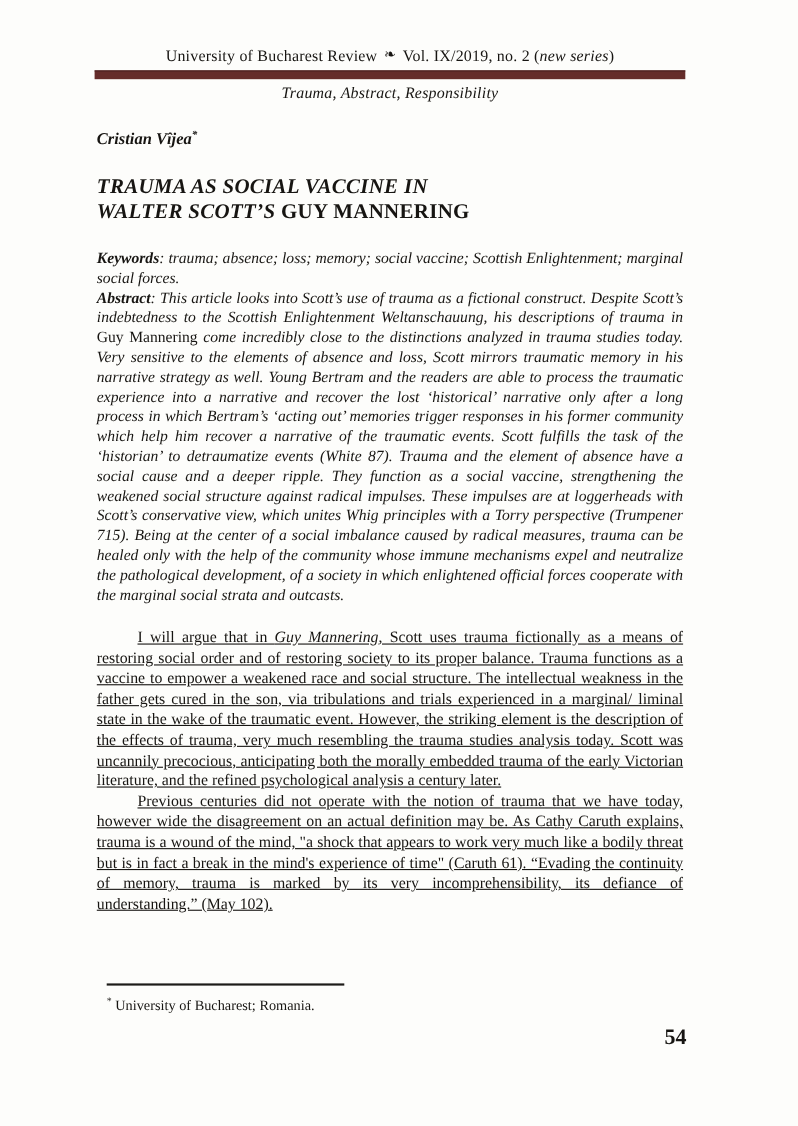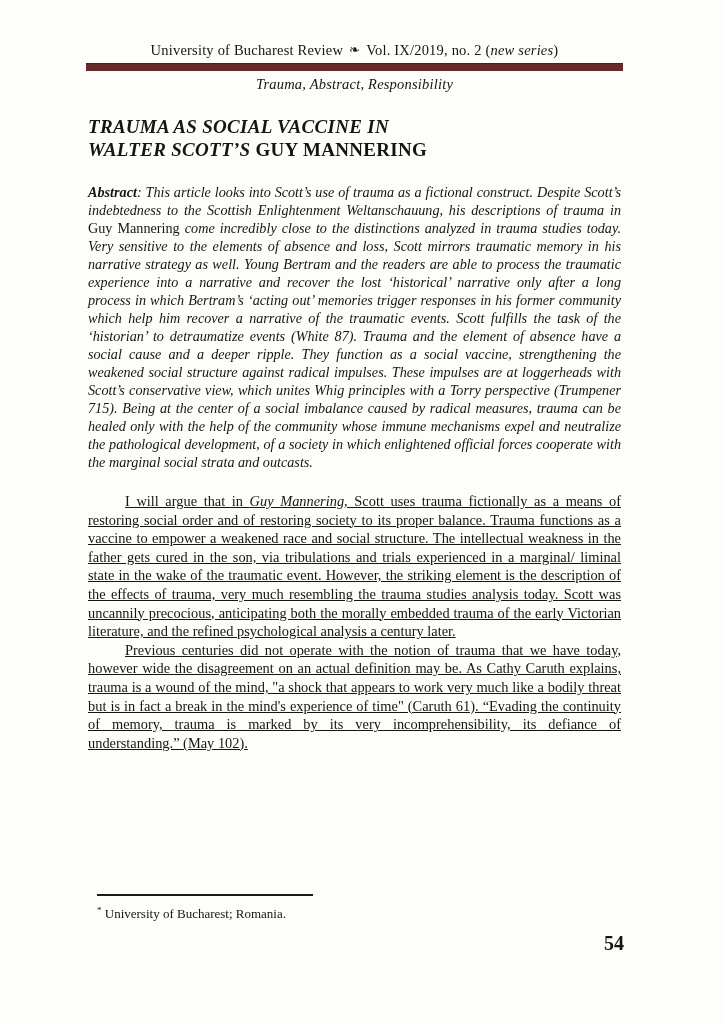--- a/index.html
+++ b/index.html
@@ -71,27 +71,31 @@
   <div class="content">
 
     <div class="running-head">
       <span>University of Bucharest Review</span><span class="orn">❧</span><span>Vol. IX/2019, no. 2 (</span><span class="vol-italic">new series</span><span>)</span>
     </div>
 
     <div class="rule-bar"></div>
 
     <div class="theme-line">Trauma, Abstract, Responsibility</div>
 
+    <div class="author-line">
+      <span>Cristian Vîjea</span><sup>*</sup>
+    </div>
 
     <h1 class="article-title">
       <span class="t-italic">TRAUMA AS SOCIAL VACCINE IN</span><br>
       <span class="t-italic">WALTER SCOTT’S</span><span> GUY MANNERING</span>
     </h1>
 
     <div class="kw-abs">
+      <p><span class="lbl">Keywords</span><span class="ital">: trauma; absence; loss; memory; social vaccine; Scottish Enlightenment; marginal social forces.</span></p>
       <p><span class="lbl">Abstract</span><span class="ital">: This article looks into Scott’s use of trauma as a fictional construct. Despite Scott’s indebtedness to the Scottish Enlightenment Weltanschauung, his descriptions of trauma in </span><span class="roman">Guy Mannering</span><span class="ital"> come incredibly close to the distinctions analyzed in trauma studies today. Very sensitive to the elements of absence and loss, Scott mirrors traumatic memory in his narrative strategy as well. Young Bertram and the readers are able to process the traumatic experience into a narrative and recover the lost ‘historical’ narrative only after a long process in which Bertram’s ‘acting out’ memories trigger responses in his former community which help him recover a narrative of the traumatic events. Scott fulfills the task of the ‘historian’ to detraumatize events (White 87). Trauma and the element of absence have a social cause and a deeper ripple. They function as a social vaccine, strengthening the weakened social structure against radical impulses. These impulses are at loggerheads with Scott’s conservative view, which unites Whig principles with a Torry perspective (Trumpener 715). Being at the center of a social imbalance caused by radical measures, trauma can be healed only with the help of the community whose immune mechanisms expel and neutralize the pathological development, of a society in which enlightened official forces cooperate with the marginal social strata and outcasts.</span></p>
     </div>
 
     <div class="body-block">
       <p><span>I will argue that in </span><span class="novel">Guy Mannering</span><span>, Scott uses trauma fictionally as a means of restoring social order and of restoring society to its proper balance. Trauma functions as a vaccine to empower a weakened race and social structure. The intellectual weakness in the father gets cured in the son, via tribulations and trials experienced in a marginal/ liminal state in the wake of the traumatic event. However, the striking element is the description of the effects of trauma, very much resembling the trauma studies analysis today. Scott was uncannily precocious, anticipating both the morally embedded trauma of the early Victorian literature, and the refined psychological analysis a century later.</span></p>
       <p>Previous centuries did not operate with the notion of trauma that we have today, however wide the disagreement on an actual definition may be. As Cathy Caruth explains, trauma is a wound of the mind, "a shock that appears to work very much like a bodily threat but is in fact a break in the mind's experience of time" (Caruth 61). “Evading the continuity of memory, trauma is marked by its very incomprehensibility, its defiance of understanding.” (May 102).</p>
     </div>
 
   </div>
 

